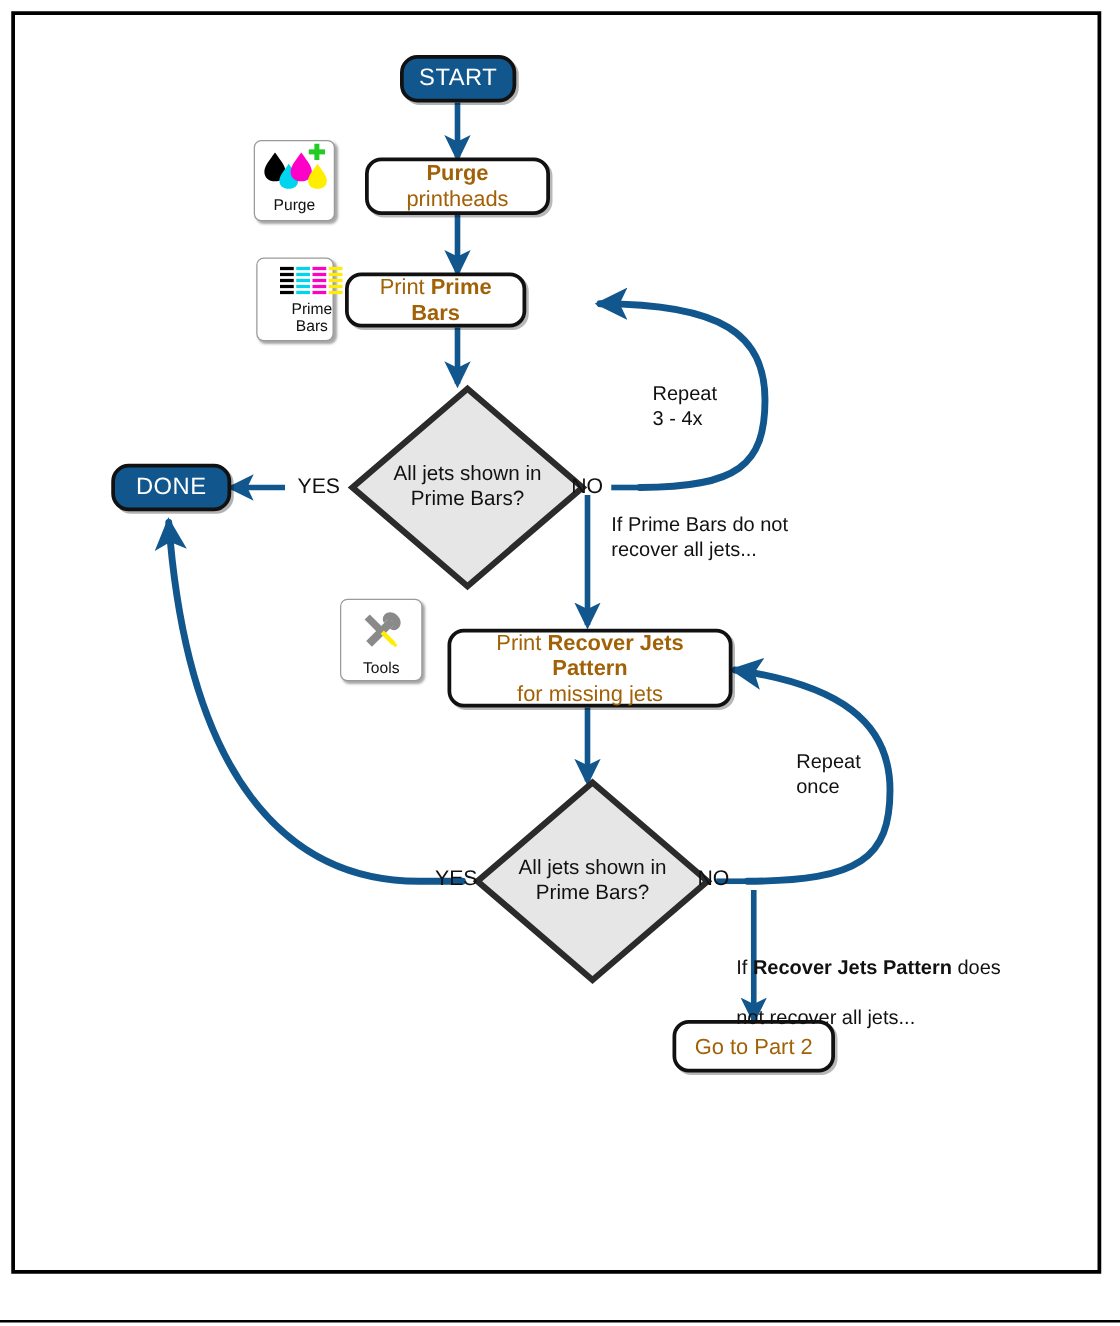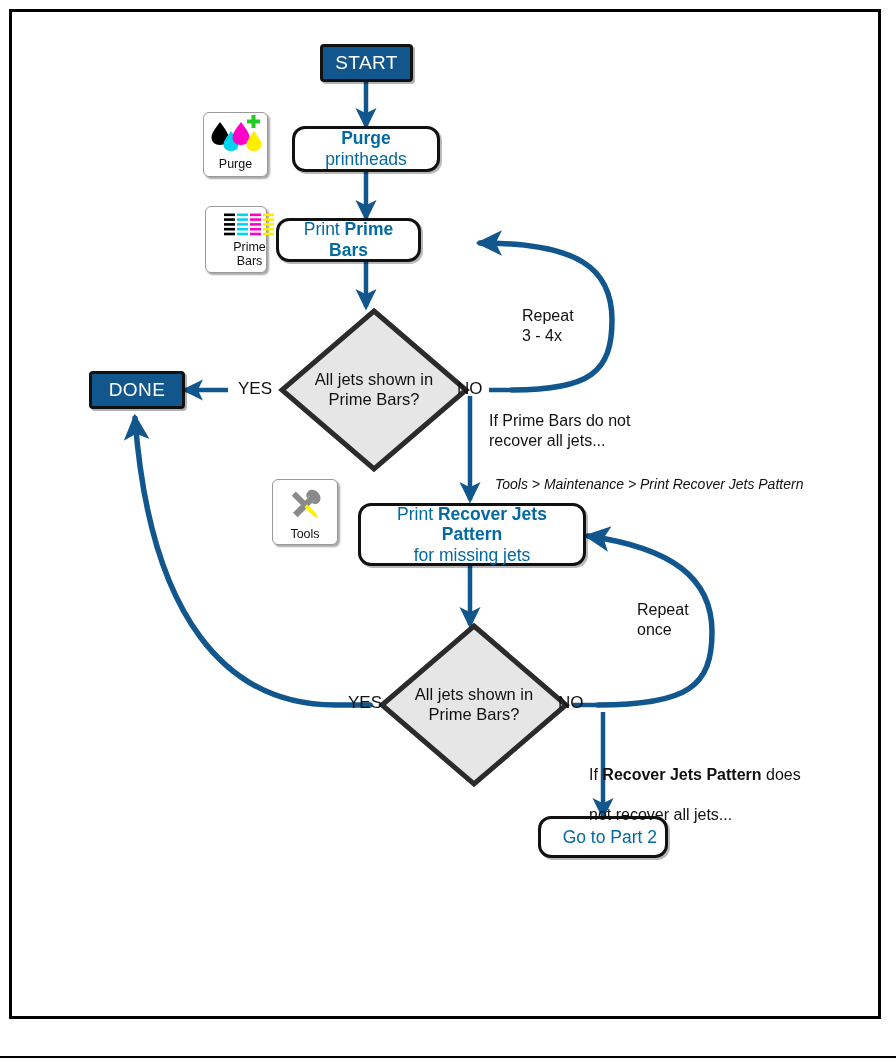--- a/index.html
+++ b/index.html
@@ -44,38 +44,37 @@
     display: flex;
     align-items: center;
     justify-content: center;
     text-align: center;
   }
 
   
   .terminator {
     background: #11568d;
     border: 3px solid #111111;
-    border-radius: 4px;
+    border-radius: 14px;
     color: #ffffff;
     font-size: 19px;
     letter-spacing: 0.4px;
     box-shadow: 2px 2px 0 rgba(0,0,0,0.30);
   }
 
   
   .process {
     background: #ffffff;
     border: 3px solid #111111;
     border-radius: 13px;
-    color: #0369a1;
+    color: #a16207;
     font-size: 17.5px;
     line-height: 1.18;
     box-shadow: 2px 2px 0 rgba(0,0,0,0.28);
     padding: 2px 8px;
-    justify-content: flex-end;
   }
   .process b { font-weight: bold; }
 
   
   .decision {
     position: absolute;
   }
   .decision .dia {
     position: absolute;
     left: 0; top: 0;
@@ -254,21 +253,20 @@
 
   <div class="lbl-italic" style="left:522px; top:306px;">Repeat
 3 - 4x</div>
 
   <div class="lbl-italic" style="left:637px; top:600px;">Repeat
 once</div>
 
   <div class="lbl-italic" style="left:489px; top:411px;">If Prime Bars do not
 recover all jets...</div>
 
-  <div class="lbl-small-italic" style="left:495px; top:476px;">Tools &gt; Maintenance &gt; Print Recover Jets Pattern</div>
 
   <div class="lbl-italic" style="left:589px; top:745px;">
     <span>If </span><b>Recover Jets Pattern</b><span> does</span><br>
     <span>not recover all jets...</span>
   </div>
 
   <div class="icon-tile" style="left:203px; top:112px; width:65px; height:65px;">
     <svg width="60" height="44" viewBox="0 0 60 44">
 
       <g>

